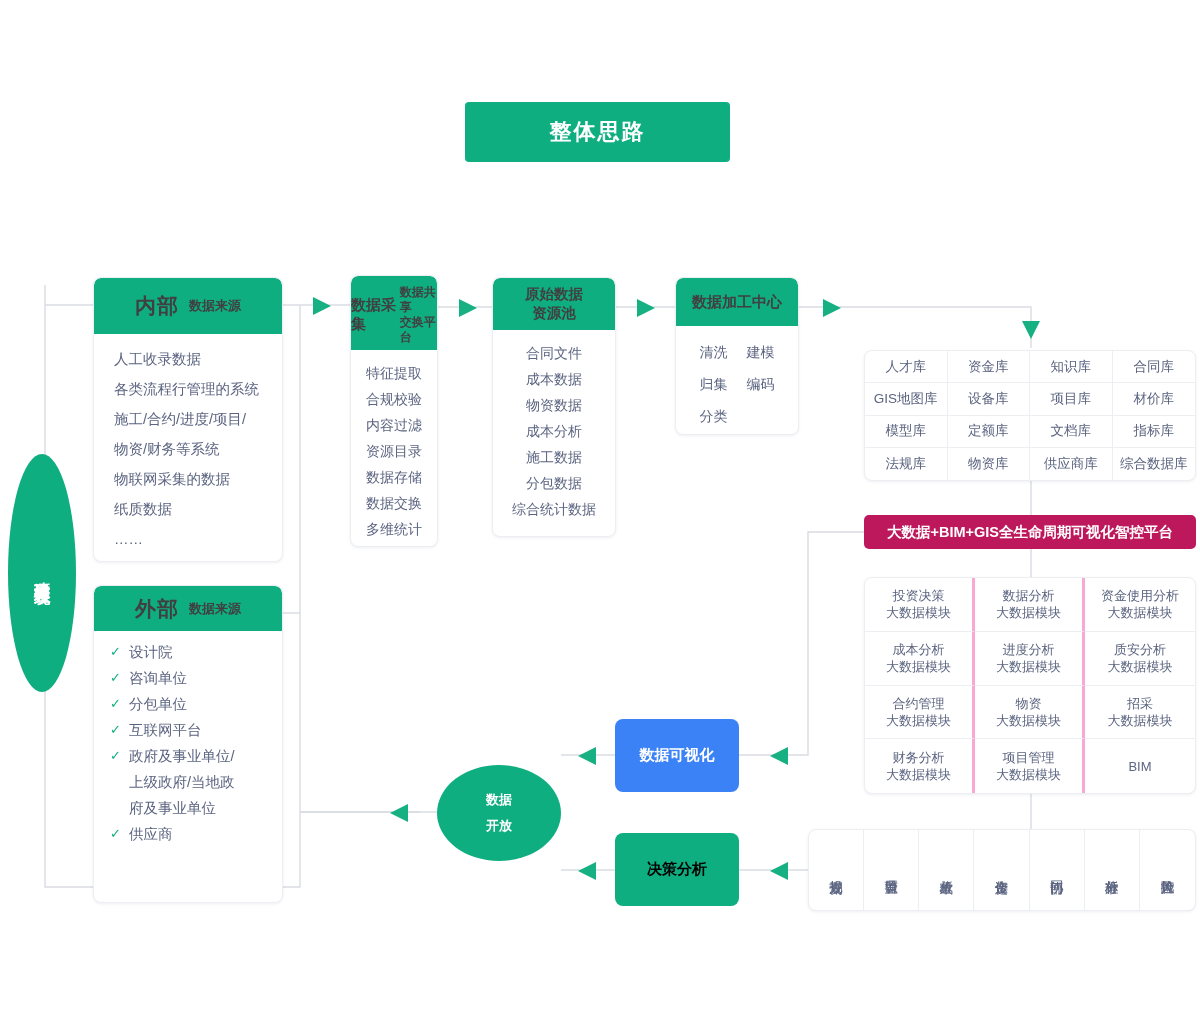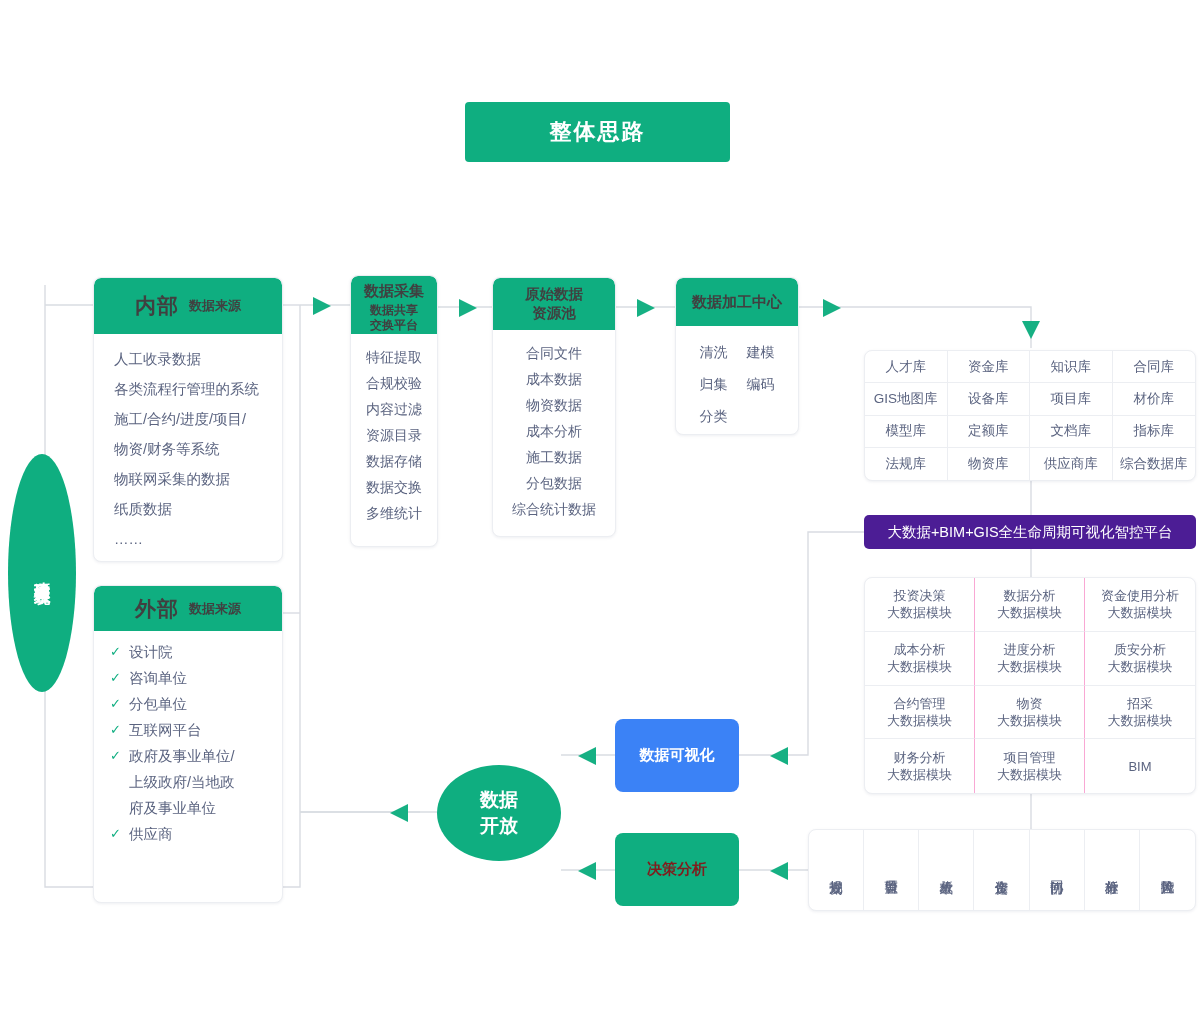--- a/index.html
+++ b/index.html
@@ -62,21 +62,21 @@
   #internal-card { left:93px; top:270px; width:190px; height:285px; }
   #internal-card .card-head { height:56px; border-radius:7px 7px 0 0; }
   #external-card { left:93px; top:578px; width:190px; height:318px; }
   #external-card .card-head { height:45px; border-radius:7px 7px 0 0; }
   .chk-row { display:flex; align-items:flex-start; gap:8px; padding-left:16px;
              font-size:14.5px; line-height:26px; color:#5b6480; }
   .chk { color:#0fae80; font-size:13px; line-height:26px; flex:0 0 auto; }
 
   
   #collect-card { left:350px; top:268px; width:88px; height:272px; }
-  #collect-card .card-head { flex-direction:column; gap:2px; height:58px; border-radius:7px 7px 0 0; padding-top:4px;}
+  #collect-card .card-head { flex-direction:row; gap:2px; height:74px; border-radius:7px 7px 0 0; padding-top:4px;}
   #collect-card .h1 { font-size:15px; font-weight:bold; }
   #collect-card .h2 { font-size:12px; font-weight:bold; line-height:15px; text-align:left; }
   #collect-card .row { text-align:center; padding-left:0; font-size:14px; line-height:26px; }
 
   #pool-card { left:492px; top:270px; width:124px; height:260px; }
   #pool-card .card-head { flex-direction:column; gap:0; height:52px; border-radius:7px 7px 0 0; }
   #pool-card .h2 { font-size:14.5px; font-weight:bold; line-height:19px; text-align:center; }
   #pool-card .row { text-align:center; padding-left:0; font-size:14px; line-height:26px; }
 
   #process-card { left:675px; top:270px; width:124px; height:158px; }
@@ -88,51 +88,51 @@
   #lib-grid { left:864px; top:343px; width:332px; height:131px;
               display:grid; grid-template-columns:repeat(4,1fr); grid-template-rows:repeat(4,1fr); }
   #lib-grid div { display:flex; align-items:center; justify-content:center;
                   font-size:13.5px; color:#5b6480; border-right:1px solid #eceef2; border-bottom:1px solid #eceef2; }
   #lib-grid div:nth-child(4n) { border-right:none; }
   #lib-grid div:nth-child(n+13) { border-bottom:none; }
 
   
   #platform-banner {
     left:864px; top:508px; width:332px; height:34px;
-    border-radius:5px; background:#4c1d95;
+    border-radius:5px; background:#be185d;
     display:flex; align-items:center; justify-content:center;
-    color:#fff; font-size:14.5px; font-weight:normal;
+    color:#fff; font-size:14.5px; font-weight:bold;
   }
 
   
   #module-grid { left:864px; top:570px; width:332px; height:217px;
                  display:grid; grid-template-columns:repeat(3,1fr); grid-template-rows:repeat(4,1fr); }
   #module-grid div { display:flex; flex-direction:column; align-items:center; justify-content:center;
                      font-size:13px; line-height:17px; color:#5b6480; text-align:center;
-                     border-right:1px solid #f9a8d4; border-bottom:1px solid #eceef2; }
+                     border-right:3px solid #f9a8d4; border-bottom:1px solid #eceef2; }
   #module-grid div:nth-child(3n) { border-right:none; }
   #module-grid div:nth-child(n+10) { border-bottom:none; }
 
   
   #bottom-row { left:808px; top:822px; width:388px; height:82px;
                 display:grid; grid-template-columns:repeat(7,1fr); }
   #bottom-row div { display:flex; align-items:center; justify-content:center;
                     border-right:1px solid #eceef2; }
   #bottom-row div:last-child { border-right:none; }
   #bottom-row .vt { writing-mode:vertical-rl; text-orientation:upright;
                     font-size:13.5px; line-height:17px; color:#5b6480; letter-spacing:0px; }
 
   
   #viz-box { left:615px; top:712px; width:124px; height:73px; border-radius:8px; background:#3b82f6;
              display:flex; align-items:center; justify-content:center; color:#fff; font-size:15px; font-weight:bold; }
   #decision-box { left:615px; top:826px; width:124px; height:73px; border-radius:8px; background:#0fae80;
-             display:flex; align-items:center; justify-content:center; color:#7f1d1d; font-size:15px; font-weight:bold; }
+             display:flex; align-items:center; justify-content:center; color:#000000; font-size:15px; font-weight:bold; }
   #open-circle { left:437px; top:758px; width:124px; height:96px; border-radius:50%; background:#0fae80;
              display:flex; flex-direction:column; align-items:center; justify-content:center;
-             color:#fff; font-size:19px; font-weight:bold; line-height:26px; }
+             color:#fff; font-size:13px; font-weight:bold; line-height:26px; }
 </style>
 </head>
 <body>
 
 <div id="stage">
 
   <svg id="wires" viewBox="0 0 1200 1022">
     <defs>
       <style>
         .ln { stroke:#d9dce2; stroke-width:1.4; fill:none; }

